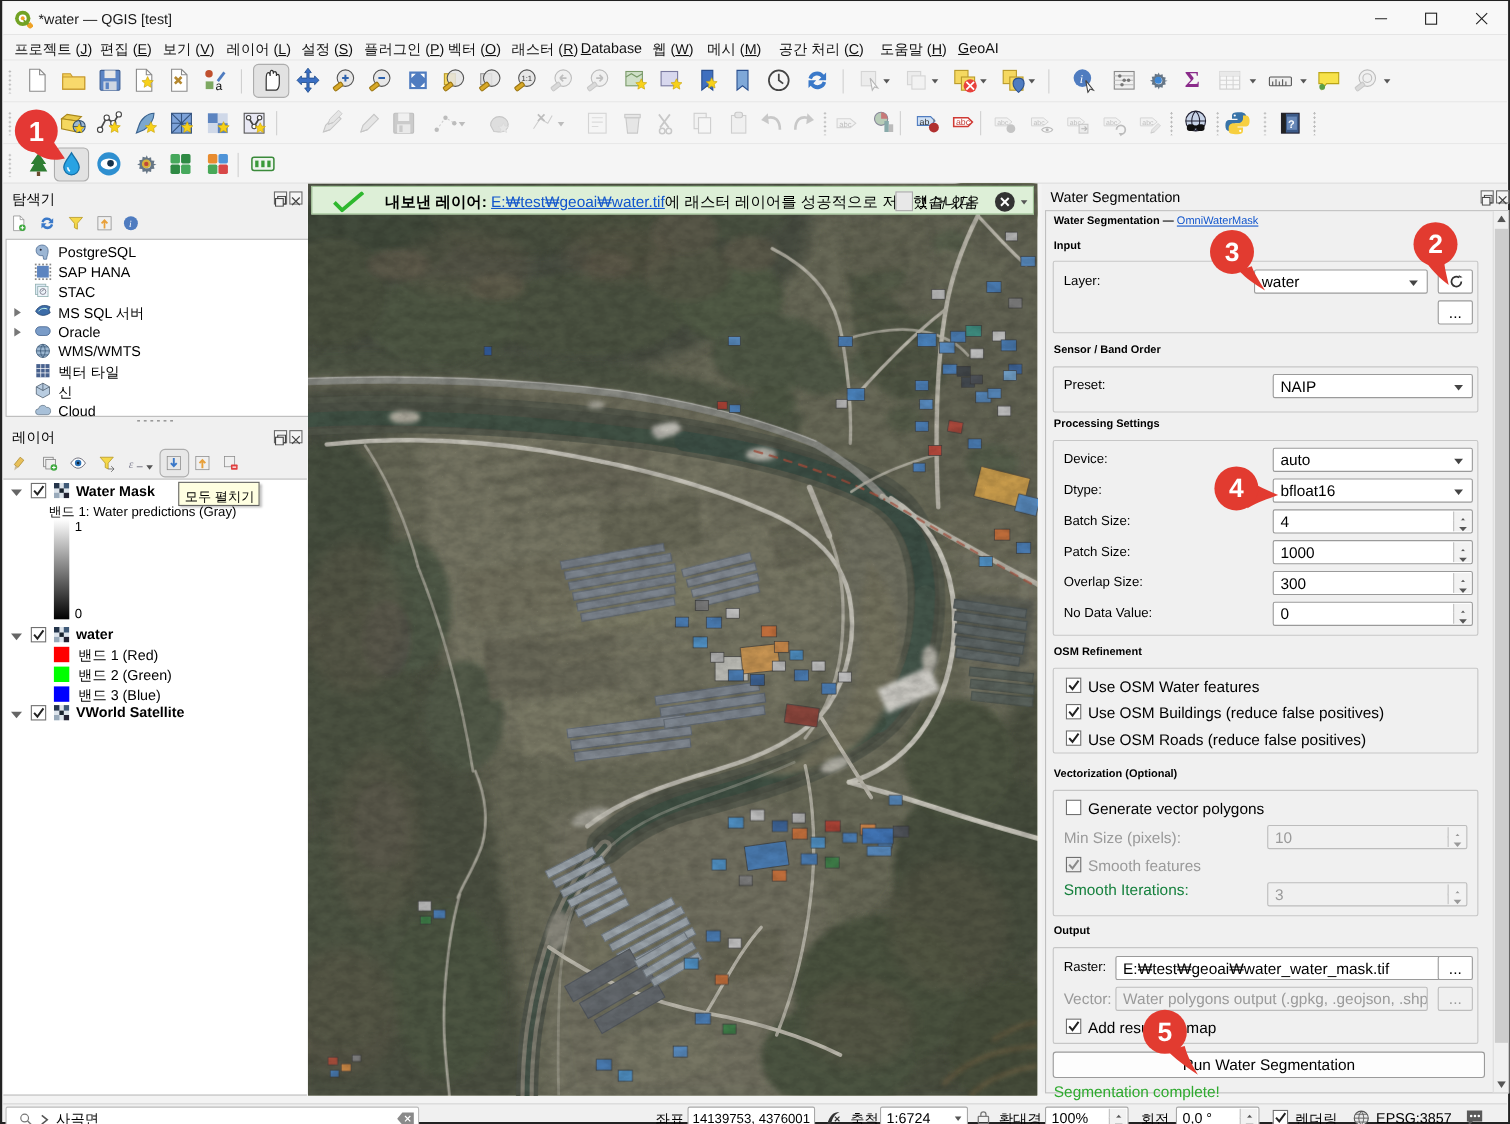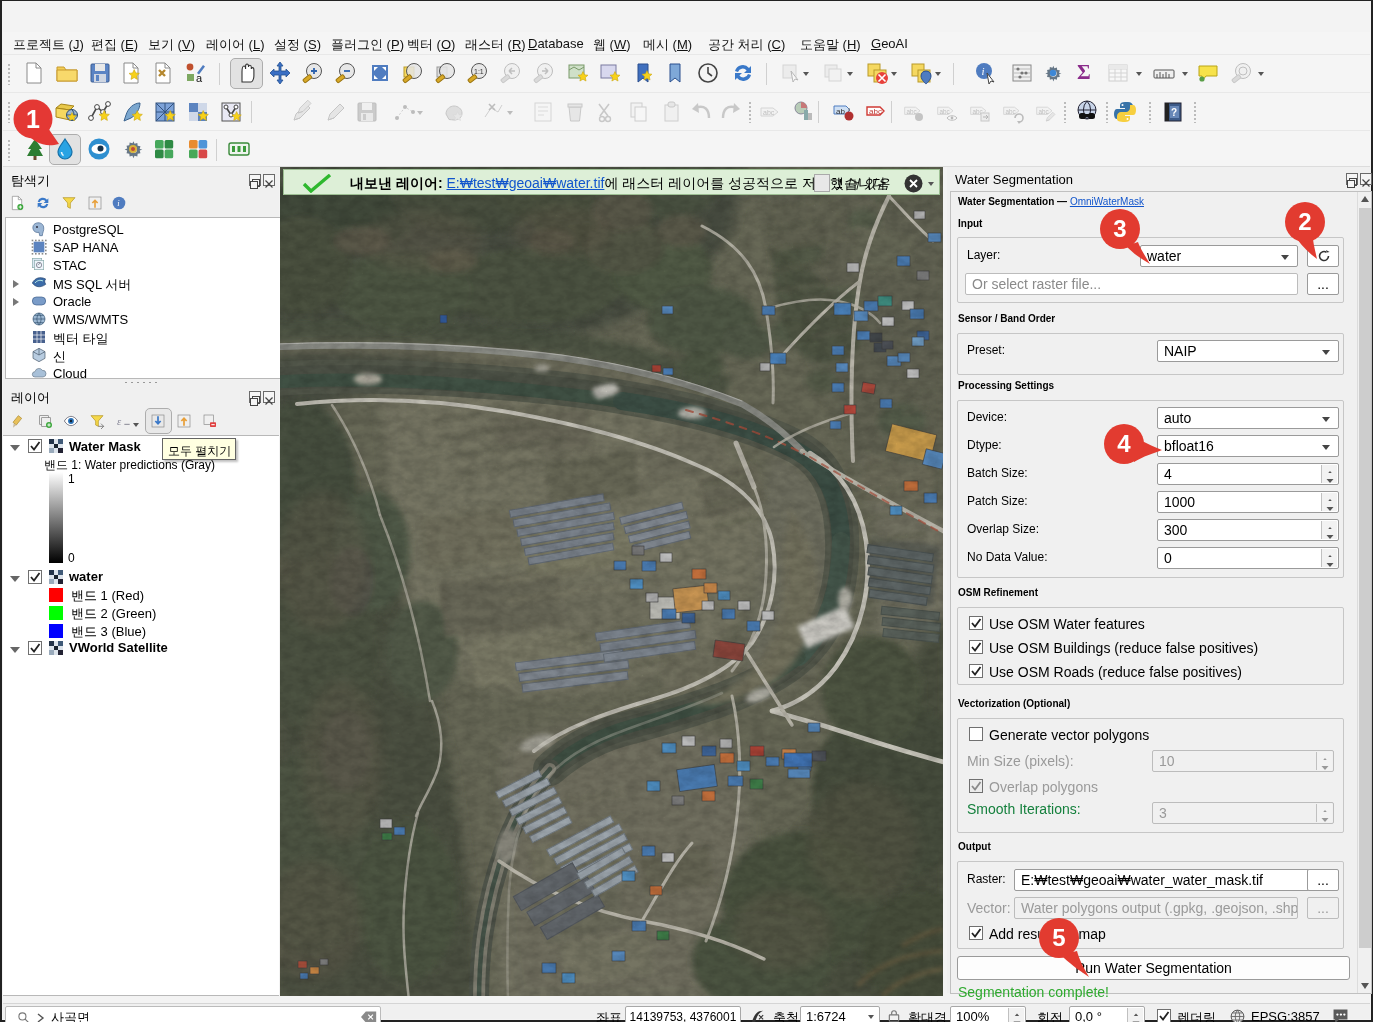--- a/index.html
+++ b/index.html
@@ -47,20 +47,39 @@
 
 .bal{position:absolute;z-index:60}
 
 #sbar{position:absolute;left:1px;right:1px;bottom:1px;height:16px;background:#f0f0f0;border-top:1px solid #d5d5d5;font-size:13px}
 .sbox{position:absolute;background:#fff;border:1px solid #a8a8a8;border-radius:2px;font-size:13px;color:#000;padding:2px 5px}
 .slabel{position:absolute;font-size:13px;color:#000}
 </style></head>
 <body>
 <div id="win">
 
+<div id="titlebar">
+ <svg class="abs" style="left:10px;top:7px" width="17" height="17" viewBox="0 0 20 20">
+  <circle cx="9" cy="9" r="8.2" fill="#72a224"></circle>
+        <circle cx="9" cy="9" r="4.2" fill="#fff"></circle>
+  <circle cx="9" cy="9" r="2.1" fill="#eea227"></circle>
+  <path d="M10 10 L18 16 L15.5 18.5 L9.5 12z" fill="#72a224"></path>
+  <rect x="14.2" y="14.2" width="5.5" height="5.5" fill="#eea227" transform="rotate(45 17 17)"></rect>
+ </svg>
+ <div class="ttext">*water — QGIS [test]</div>
+ <svg class="winbtn" style="right:92px" width="46" height="30">
+        <line x1="18" y1="15" x2="29" y2="15" stroke="#222" stroke-width="1"></line>
+      </svg>
+ <svg class="winbtn" style="right:46px" width="46" height="30">
+        <rect x="18" y="10" width="10" height="10" fill="none" stroke="#222" stroke-width="1"></rect>
+      </svg>
+ <svg class="winbtn" style="right:0" width="46" height="30">
+        <path d="M18 10 L28 20 M28 10 L18 20" stroke="#222" stroke-width="1" fill="none"></path>
+      </svg>
+</div>
 
 <div id="menubar">
  <span class="mi" style="left:10px">프로젝트 (<u>J</u>)</span>
  <span class="mi" style="left:88px">편집 (<u>E</u>)</span>
  <span class="mi" style="left:145px">보기 (<u>V</u>)</span>
  <span class="mi" style="left:203px">레이어 (<u>L</u>)</span>
  <span class="mi" style="left:271px">설정 (<u>S</u>)</span>
  <span class="mi" style="left:328px">플러그인 (<u>P</u>)</span>
  <span class="mi" style="left:404px">벡터 (<u>O</u>)</span>
  <span class="mi" style="left:462px">래스터 (<u>R</u>)</span>
@@ -1145,21 +1164,20 @@
  <div class="fhead" style="left:11px;top:51px">Input</div>
  <div class="gbox" style="left:10px;top:70px;width:387px;height:66px"></div>
  <div class="flabel" style="left:20px;top:81px">Layer:</div>
  <div class="combo" style="left:193px;top:78px;width:158px">water<div class="carr" style="right:8px;top:9px"></div></div>
  <div class="tinput" style="left:360px;top:78px;width:32px">
         <svg width="14" height="14" viewBox="0 0 14 14" style="position:absolute;left:9px;top:3px">
           <path d="M11.5 7a4.5 4.5 0 1 1-2-3.7" fill="none" stroke="#333" stroke-width="1.6"></path>
           <path d="M9 1l1 2.6L12.6 3z" fill="#333"></path>
         </svg>
       </div>
- <div class="tinput dis" style="left:18px;top:106px;width:333px;color:#8a8a8a;background:#fff">Or select raster file...</div>
  <div class="tinput" style="left:360px;top:106px;width:32px;text-align:center">...</div>
  <div class="fhead" style="left:11px;top:146px">Sensor / Band Order</div>
  <div class="gbox" style="left:10px;top:166px;width:387px;height:42px"></div>
  <div class="flabel" style="left:20px;top:176px">Preset:</div>
  <div class="combo" style="left:210px;top:173px;width:182px">NAIP<div class="carr" style="right:8px;top:9px"></div></div>
  <div class="fhead" style="left:11px;top:213px">Processing Settings</div>
  <div class="gbox" style="left:10px;top:233px;width:387px;height:178px"></div>
  <div class="flabel" style="left:20px;top:243px">Device:</div>
  <div class="combo" style="left:210px;top:240px;width:182px">auto<div class="carr" style="right:8px;top:9px"></div></div>
  <div class="flabel" style="left:20px;top:271px">Dtype:</div>
@@ -1216,21 +1234,21 @@
  <div class="spin dis" style="left:205px;top:583px;width:182px">10<div class="spinbtn" style="top:1px"><svg width="16" height="10">
             <path d="M8 3l3.5 4h-7z" fill="#999"></path>
           </svg></div><div class="spinbtn" style="bottom:1px"><svg width="16" height="10">
             <path d="M8 7L4.5 3h7z" fill="#999"></path>
           </svg></div></div>
  <div class="cb" style="left:22px;top:612px;background:#ececec">
         <svg width="12" height="12" viewBox="0 0 12 12" style="position:absolute;left:0;top:0">
           <path d="M2 6l3 3.5L10.5 2" fill="none" stroke="#8a8a8a" stroke-width="1.8"></path>
         </svg>
       </div>
-      <div class="cblabel" style="left:42px;top:612px;color:#9a9a9a">Overlap polygons</div>
+      <div class="cblabel" style="left:42px;top:612px;color:#9a9a9a">Smooth features</div>
  <div class="cblabel" style="left:20px;top:634px;color:#15803d">Smooth Iterations:</div>
  <div class="spin dis" style="left:205px;top:635px;width:182px">3<div class="spinbtn" style="top:1px"><svg width="16" height="10">
             <path d="M8 3l3.5 4h-7z" fill="#999"></path>
           </svg></div><div class="spinbtn" style="bottom:1px"><svg width="16" height="10">
             <path d="M8 7L4.5 3h7z" fill="#999"></path>
           </svg></div></div>
  <div class="fhead" style="left:11px;top:674px">Output</div>
  <div class="gbox" style="left:10px;top:694px;width:387px;height:88px"></div>
  <div class="flabel" style="left:20px;top:705px">Raster:</div>
  <div class="tinput" style="left:67px;top:702px;width:320px;overflow:hidden;white-space:nowrap">E:₩test₩geoai₩water_water_mask.tif</div>

